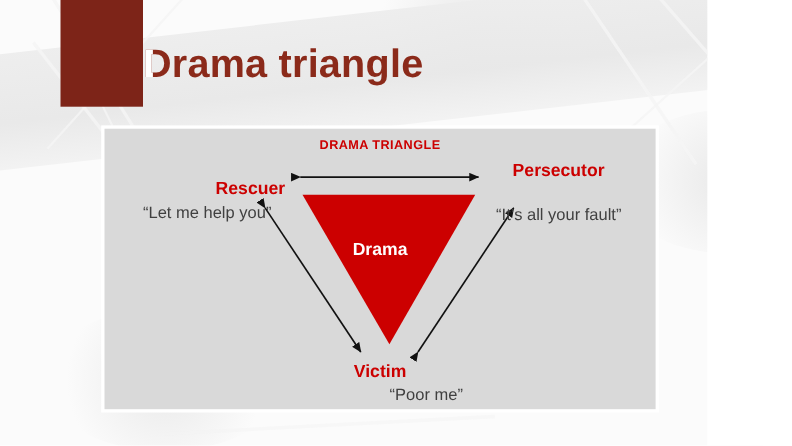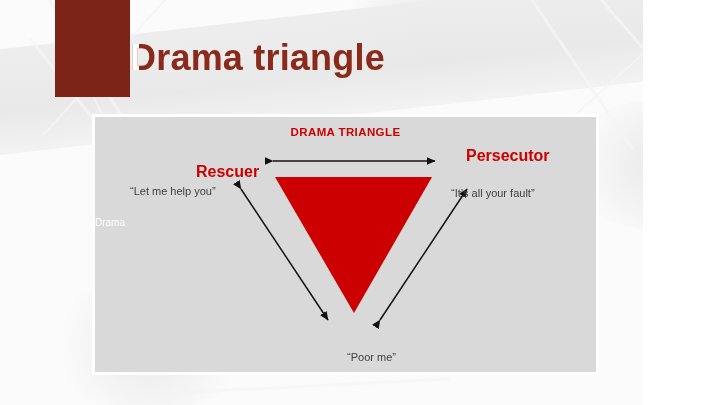--- a/index.html
+++ b/index.html
@@ -126,40 +126,40 @@
   
   .role-label {
     position: absolute;
     font-size: 16px;
     font-weight: 700;
     color: #cc0000;
     white-space: nowrap;
   }
   .role-quote {
     position: absolute;
-    font-size: 11px;
+    font-size: 15px;
     color: #404040;
     white-space: nowrap;
   }
 
   .label-rescuer   { left: 101px;  top: 46px; }
   .quote-rescuer   { left: 35px;   top: 68px; }
   .label-persecutor{ left: 355px;  top: 30px; margin-left: 16px; }
   .quote-persecutor{ left: 356px;  top: 70px; }
   .label-victim    { left: 0; top: 213px; width: 100%; text-align: center; }
-  .quote-victim    { left: 0; top: 234px; width: 100%; text-align: center; padding-left: 26px; }
+  .quote-victim    { left: 16px; top: 234px; width: 100%; text-align: center; padding-left: 26px; }
 
   .triangle-center-text {
     position: absolute;
     left: 0;
     top: 99px;
     width: 100%;
-    text-align: left;
-    font-size: 10px;
-    font-weight: 400;
+    text-align: center;
+    font-size: 16px;
+    font-weight: 700;
     color: #ffffff;
     line-height: 1.45;
     pointer-events: none;
   }
 
   svg.diagram-svg {
     position: absolute;
     inset: 0;
     width: 100%;
     height: 100%;
@@ -253,20 +253,21 @@
       <div class="triangle-center-text">
         <div>Drama</div>
       </div>
 
       <div class="role-label label-rescuer">Rescuer</div>
       <div class="role-quote quote-rescuer">“Let me help you”</div>
 
       <div class="role-label label-persecutor">Persecutor</div>
       <div class="role-quote quote-persecutor">“It’s all your fault”</div>
 
+      <div class="role-label label-victim">Victim</div>
       <div class="role-quote quote-victim">“Poor me”</div>
 
     </div>
   </div>
 
   <div class="logo">
     <svg class="logo-mark" width="34" height="30" viewBox="0 0 34 30">
       <path d="M17,15 m0,-1.4 a1.4,1.4 0 1,1 -1.4,1.4 a2.8,2.8 0 1,0 2.8,-2.8 a4.2,4.2 0 1,0 4.2,4.2 a5.6,5.6 0 1,0 -5.6,5.6 a7,7 0 1,0 -7,-7 a8.4,8.4 0 1,0 8.4,-8.4 a9.8,9.8 0 1,0 9.8,9.8 a11.2,11.2 0 1,0 -11.2,11.2 a12.6,12.6 0 1,0 -12.6,-12.6" fill="none" stroke="#8a6648" stroke-width="1.1" stroke-linecap="round"></path>
     </svg>
     <div class="logo-name">HUMANITY WORKS</div>

